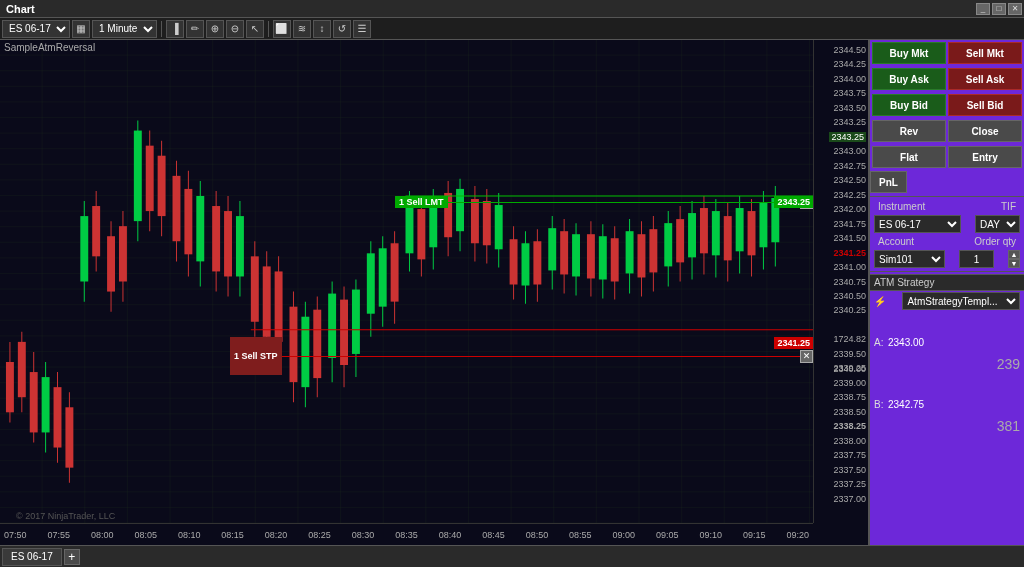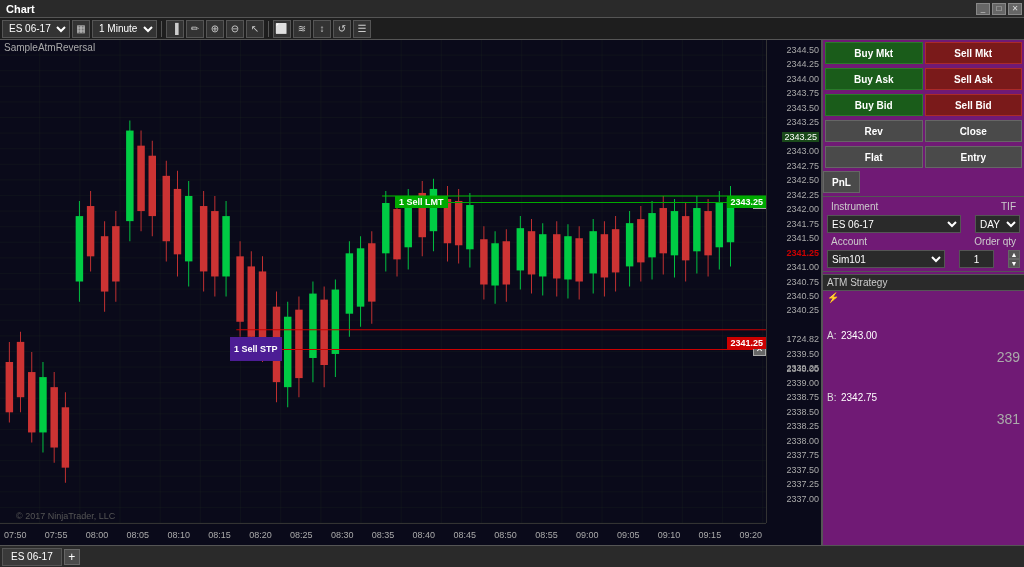--- a/index.html
+++ b/index.html
@@ -21,21 +21,21 @@
     .toolbar-separator { width: 1px; height: 16px; background: #555; margin: 0 2px; }
 
     
     #main { display: flex; flex: 1; overflow: hidden; }
 
     
     #chart-area { flex: 1; background: #0a0a1a; position: relative; overflow: hidden; border-right: 1px solid #555; }
     #chart-label { position: absolute; top: 2px; left: 4px; color: #aaa; font-size: 10px; z-index: 10; }
 
     
-    #right-panel { width: 202px; background: #701a75; display: flex; flex-direction: column; border-left: 1px solid #555; }
+    #right-panel { width: 155px; background: #6d28d9; display: flex; flex-direction: column; border-left: 1px solid #555; }
 
     .panel-btn-row { display: flex; gap: 2px; padding: 2px; }
     .panel-btn { flex: 1; height: 22px; border: 1px solid #666; font-size: 10px; font-weight: bold; cursor: pointer; display: flex; align-items: center; justify-content: center; }
     .btn-buy { background: #1a5c1a; color: #fff; border-color: #2a7a2a; }
     .btn-sell { background: #7a1a1a; color: #fff; border-color: #aa2a2a; }
     .btn-gray { background: #4a4a4a; color: #fff; border-color: #666; }
 
     .panel-label { color: #ccc; font-size: 10px; padding: 1px 4px; }
     .panel-row { display: flex; align-items: center; gap: 14px; padding: 1px 4px; }
     .panel-select { background: #2a2a2a; color: #fff; border: 1px solid #555; height: 18px; font-size: 10px; flex: 1; }
@@ -331,38 +331,38 @@
         <div class="price-label" style="top:50%;">2340.75</div>
         <div class="price-label" style="top:53%;">2340.50</div>
         <div class="price-label" style="top:56%;">2340.25</div>
         <div class="price-label" style="top:59%;margin-top:44px;">2340.00</div>
         <div class="price-label" style="top:62%;">1724.82</div>
         <div class="price-label" style="top:65%;">2339.50</div>
         <div class="price-label" style="top:68%;">2339.25</div>
         <div class="price-label" style="top:71%;">2339.00</div>
         <div class="price-label" style="top:74%;">2338.75</div>
         <div class="price-label" style="top:77%;">2338.50</div>
-        <div class="price-label" style="top:80%;">2338.25</div>
+        <div class="price-label" style="top:80%;font-weight:bold;">2338.25</div>
         <div class="price-label" style="top:83%;">2338.00</div>
         <div class="price-label" style="top:86%;">2337.75</div>
         <div class="price-label" style="top:89%;">2337.50</div>
         <div class="price-label" style="top:92%;">2337.25</div>
         <div class="price-label" style="top:95%;">2337.00</div>
       </div>
 
       <div style="position:absolute;top:calc(32% - 6px);left:0;right:55px;display:flex;align-items:center;z-index:5;">
         <div style="background:#00aa00;color:#fff;font-size:9px;padding:1px 4px;font-weight:bold;white-space:nowrap;margin-left:395px;">1 Sell LMT</div>
         <div style="flex:1;height:1px;background:#00aa00;"></div>
         <div style="width:13px;height:13px;background:#666;border:1px solid #aaa;display:flex;align-items:center;justify-content:center;font-size:9px;cursor:pointer;color:#fff;">✕</div>
       </div>
 
       <div style="position:absolute;top:calc(32% - 6px);right:55px;background:#00aa00;color:#fff;font-size:9px;padding:1px 3px;font-weight:bold;z-index:7;">2343.25</div>
 
       <div style="position:absolute;top:calc(60% - 6px);left:0;right:55px;display:flex;align-items:center;z-index:5;">
-        <div style="background:#4c1d95;color:#fff;font-size:9px;padding:7px 4px;font-weight:bold;white-space:nowrap;margin-left:230px;text-align:right;">1 Sell STP</div>
+        <div style="background:#7f1d1d;color:#fff;font-size:9px;padding:14px 4px;font-weight:bold;white-space:nowrap;margin-left:230px;text-align:right;">1 Sell STP</div>
         <div style="flex:1;height:1px;background:#cc0000;"></div>
         <div style="width:13px;height:13px;background:#666;border:1px solid #aaa;display:flex;align-items:center;justify-content:center;font-size:9px;cursor:pointer;color:#fff;">✕</div>
       </div>
 
       <div style="position:absolute;top:calc(60% - 6px);right:55px;background:#cc0000;color:#fff;font-size:9px;padding:1px 3px;font-weight:bold;z-index:7;">2341.25</div>
 
       <div style="position:absolute;bottom:0;left:0;right:55px;height:22px;background:#0a0a1a;border-top:1px solid #333;display:flex;align-items:center;">
         <div style="display:flex;width:100%;justify-content:space-between;padding:0 4px;">
           <span style="font-size:9px;color:#aaa;">07:50</span>
           <span style="font-size:9px;color:#aaa;">07:55</span>
@@ -444,20 +444,23 @@
           <div class="spin-btn">▲</div>
           <div class="spin-btn">▼</div>
         </div>
       </div>
 
       <div style="height:1px;background:#555;margin:2px 0;"></div>
 
       <div class="atm-header">ATM Strategy</div>
       <div class="panel-row">
         <span class="lightning-icon">⚡</span>
+        <select class="panel-select">
+          <option>AtmStrategyTempl...</option>
+        </select>
       </div>
       <div class="atm-row">
         <span class="atm-label">A:</span>
         <span class="atm-value">2343.00</span>
         <span class="atm-count">239</span>
       </div>
       <div class="atm-row">
         <span class="atm-label">B:</span>
         <span class="atm-value">2342.75</span>
         <span class="atm-count">381</span>

